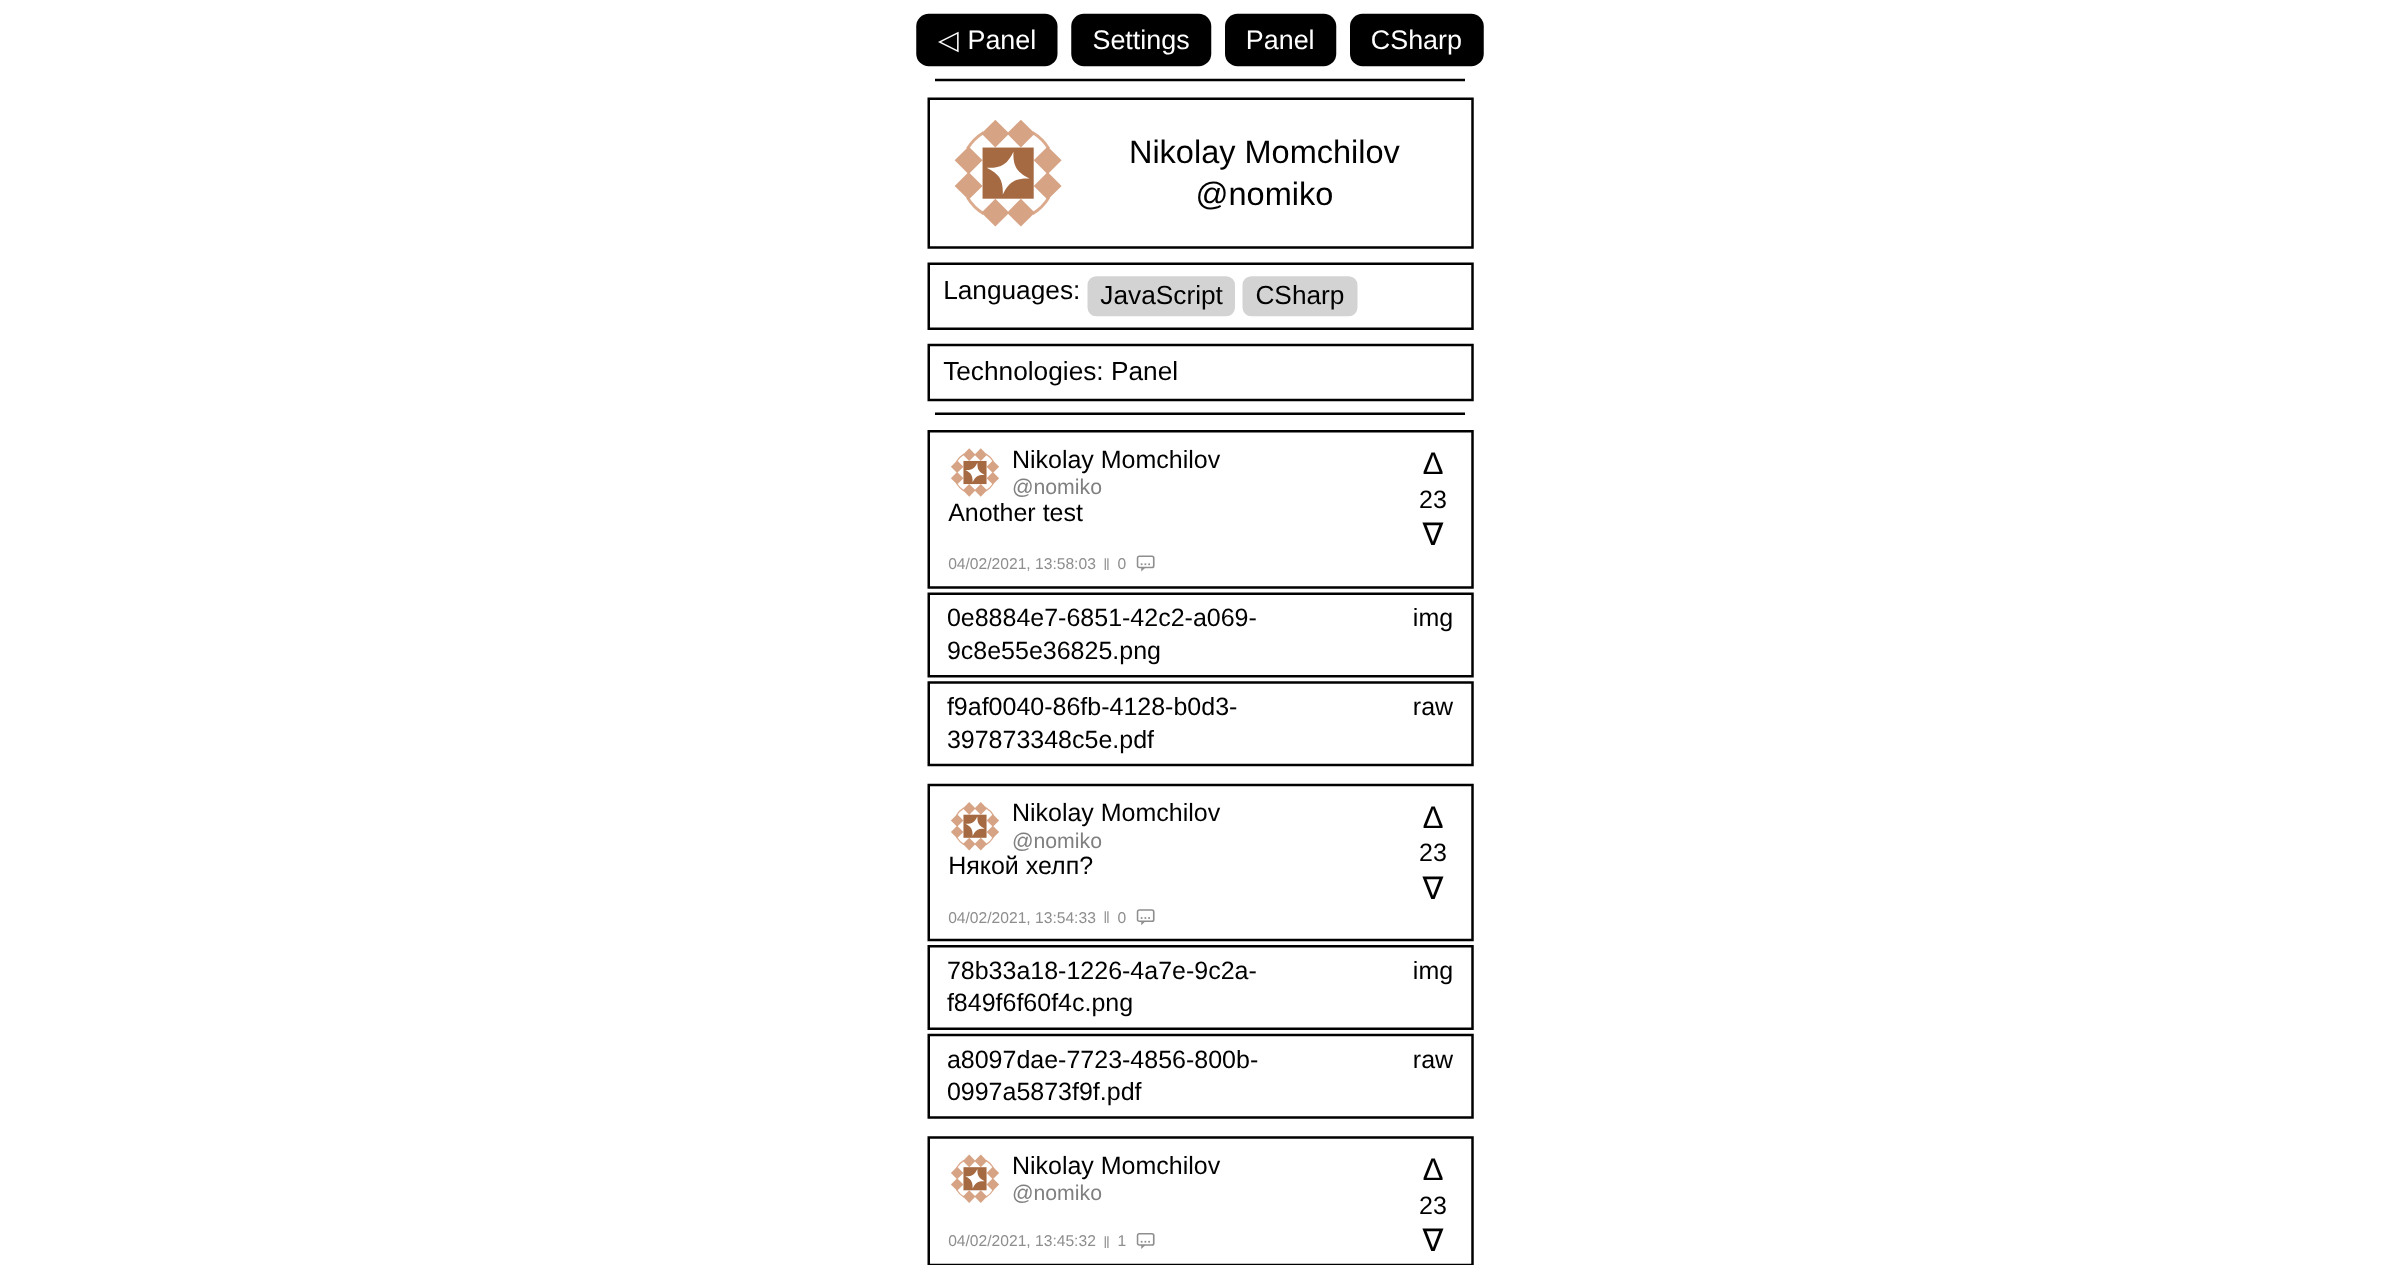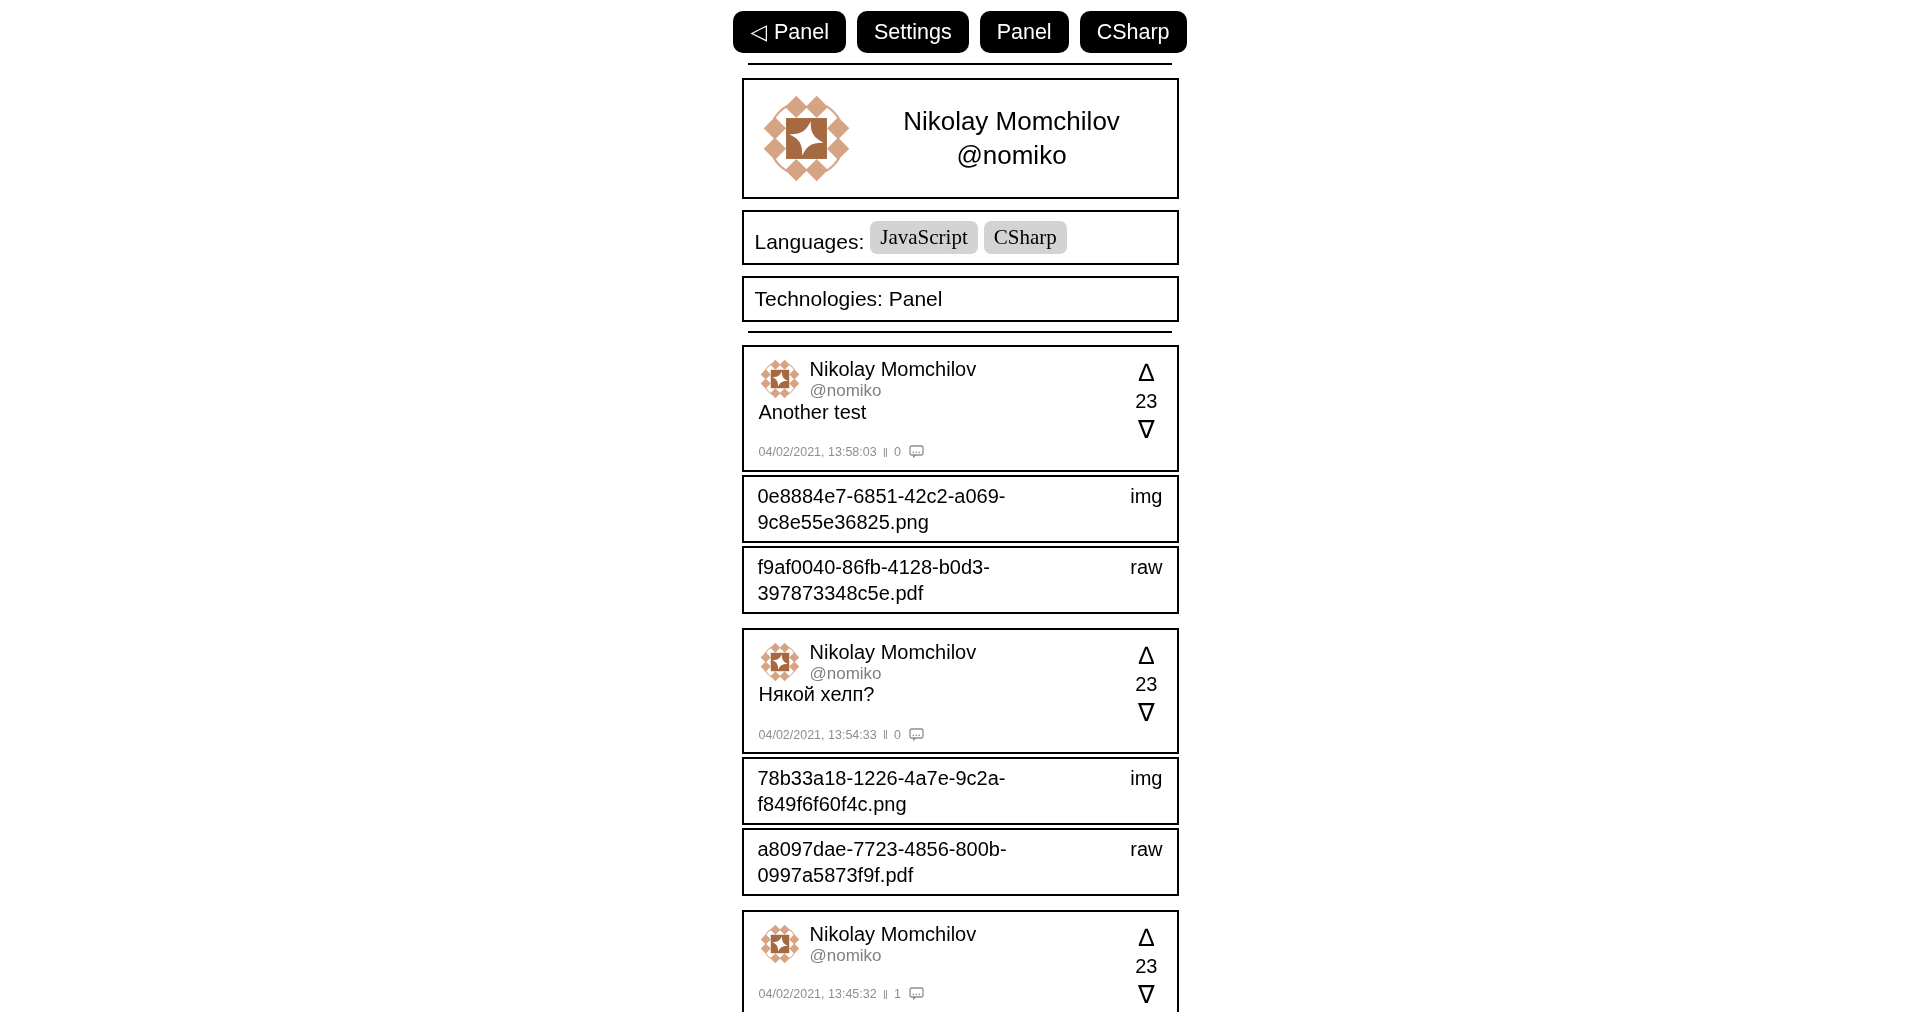--- a/index.html
+++ b/index.html
@@ -19,22 +19,22 @@
   
   .card { border: 2.5px solid #000; border-radius: 0; background: #fff; }
 
   
   .profile-card { margin-top: 13px; display: flex; align-items: center; padding: 12px 16px; gap: 10px; }
   .profile-avatar { width: 93px; height: 93px; flex: 0 0 auto; }
   .profile-names { flex: 1; text-align: center; font-size: 26px; line-height: 1.3; }
 
   
   .info-card { margin-top: 11px; padding: 9px 11px; font-size: 21px;
-    display: flex; align-items: flex-end; flex-wrap: wrap; }
-  .tag { background: #d3d3d3; border-radius: 7px; padding: 4px 10px; margin-left: 6px; font-family: Liberation Serif, serif; }
+    display: flex; align-items: flex-start; flex-wrap: wrap; }
+  .tag { background: #d3d3d3; border-radius: 7px; padding: 4px 10px; margin-left: 6px; }
 
   
   .post { margin-top: 14px; }
   .post:first-of-type { margin-top: 12px; }
   .post-header { position: relative; padding: 11px 15px 10px; }
   .post-top { display: flex; align-items: center; gap: 9px; }
   .post-avatar { width: 42px; height: 42px; flex: 0 0 auto; }
   .post-author { font-size: 20px; line-height: 1.15; }
   .post-handle { font-size: 17px; color: #808080; line-height: 1.15; }
   .post-title { font-size: 20px; margin-top: 0; }

